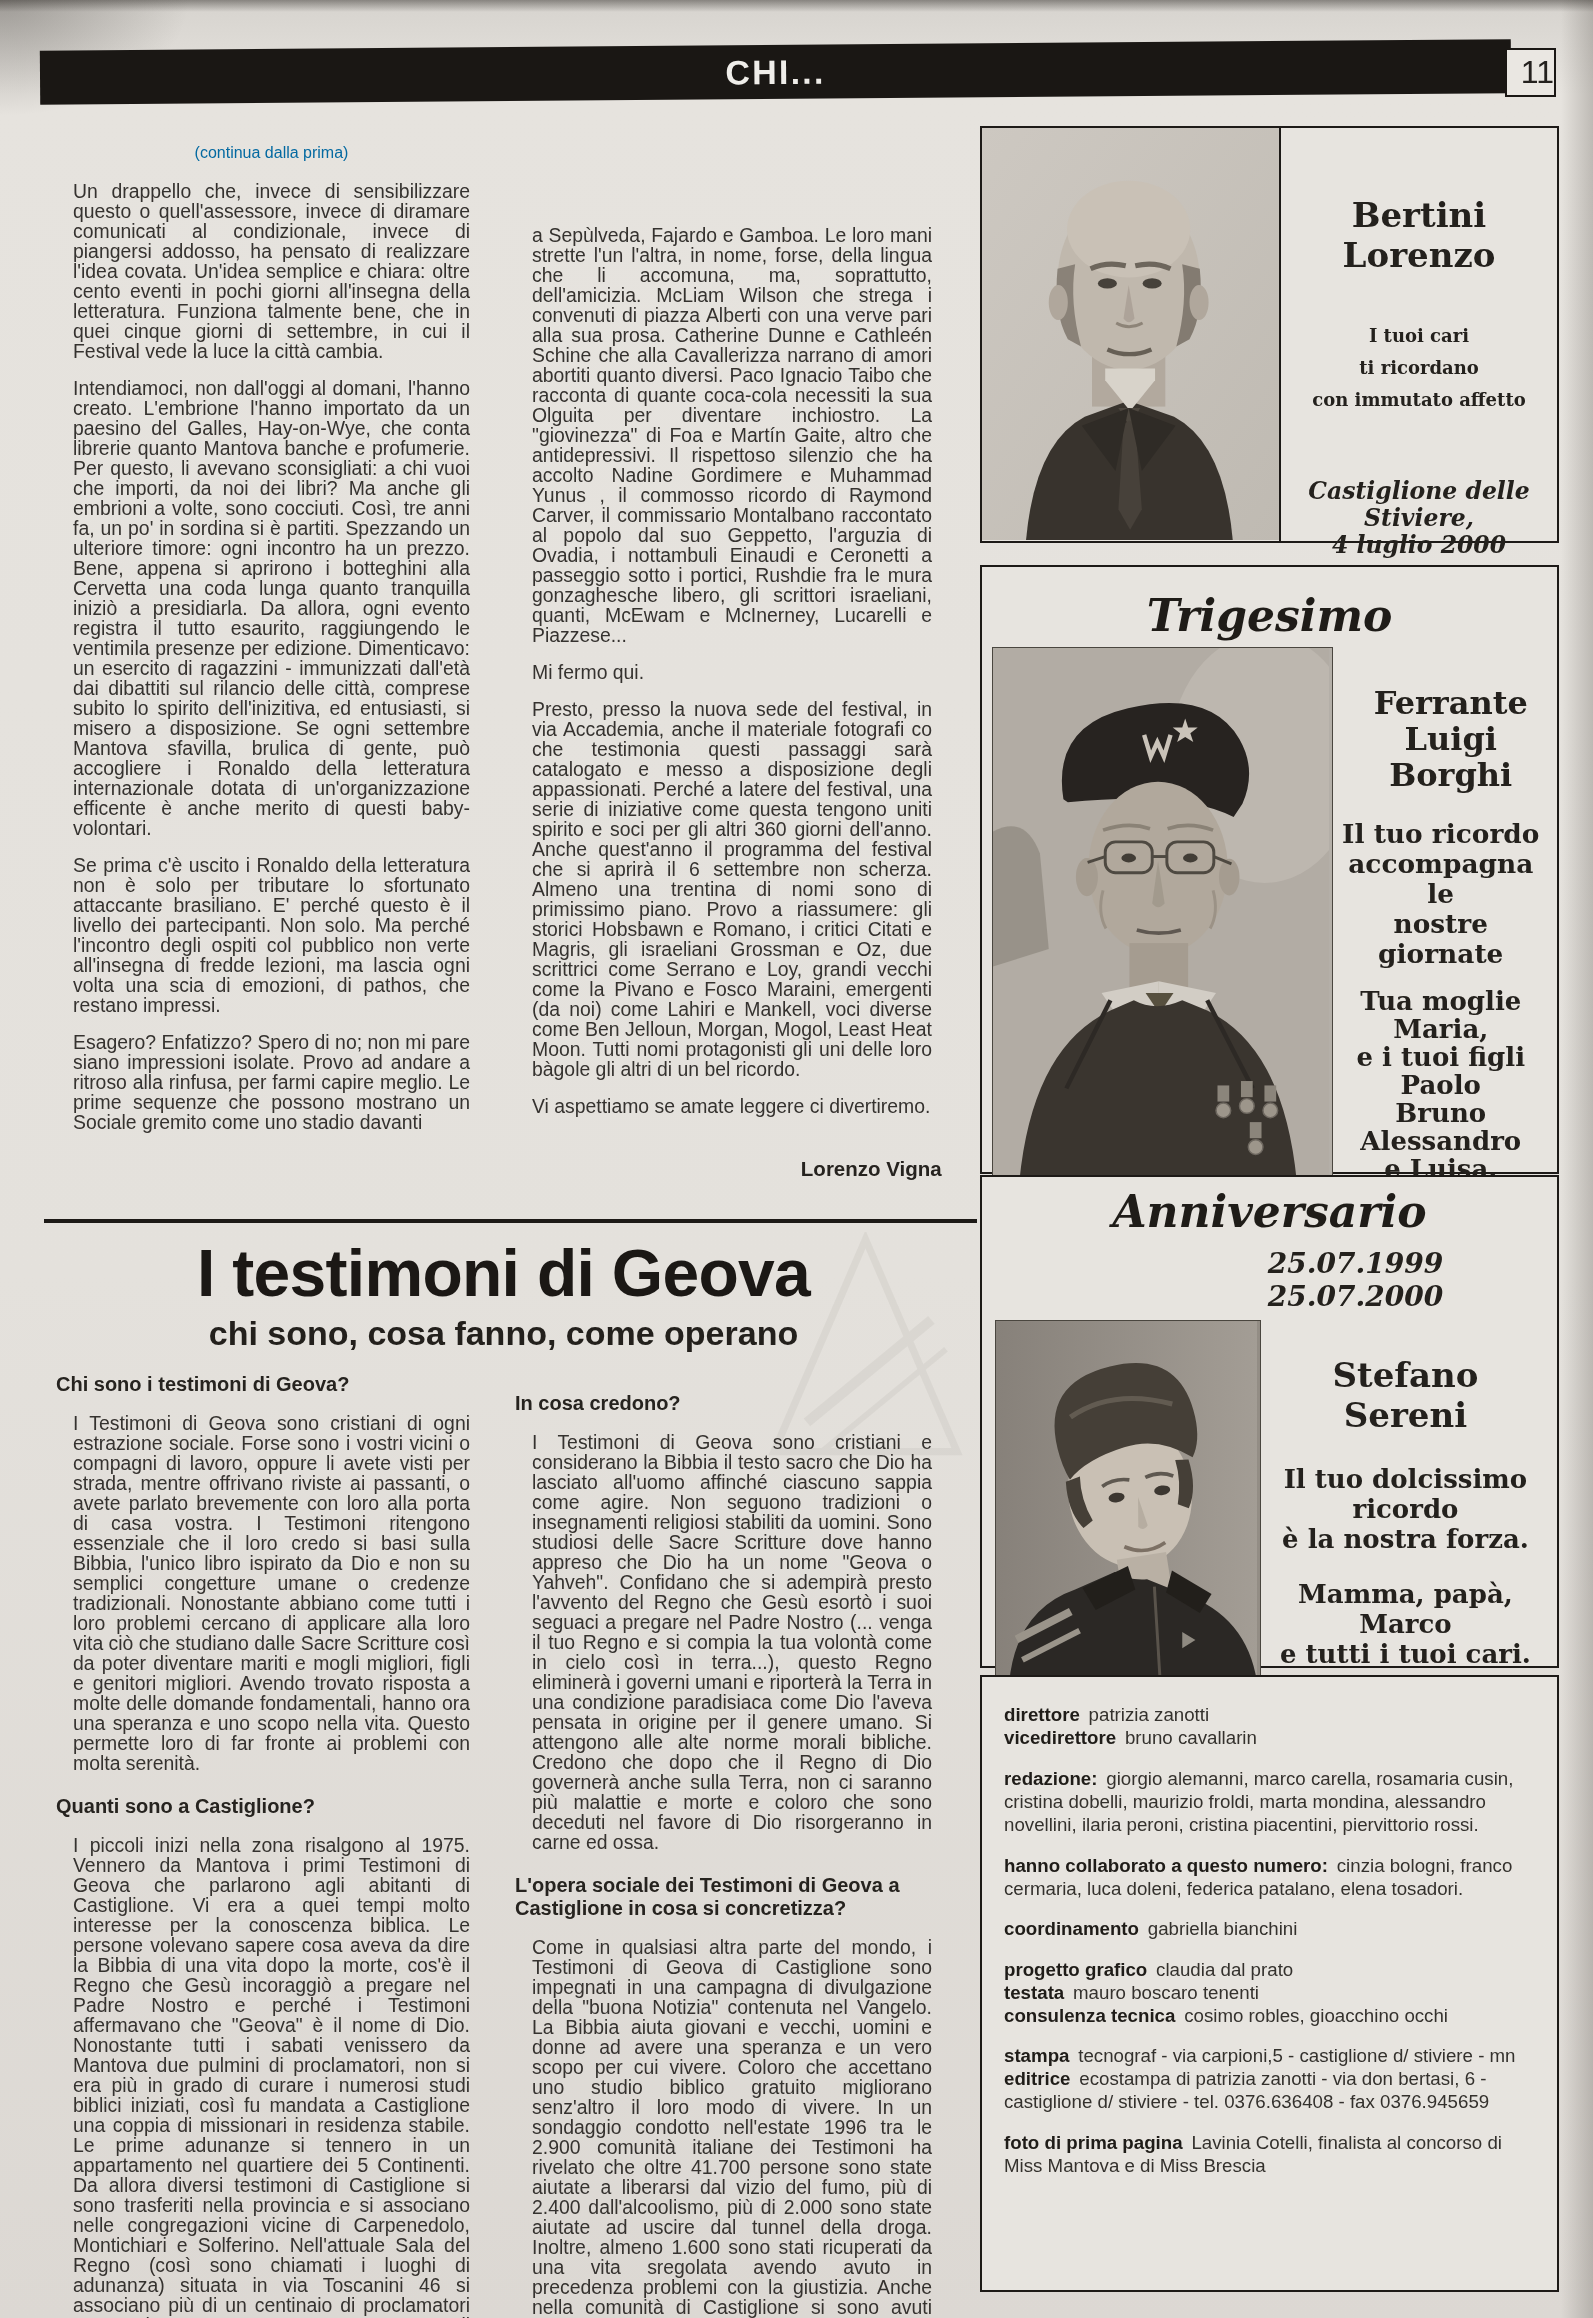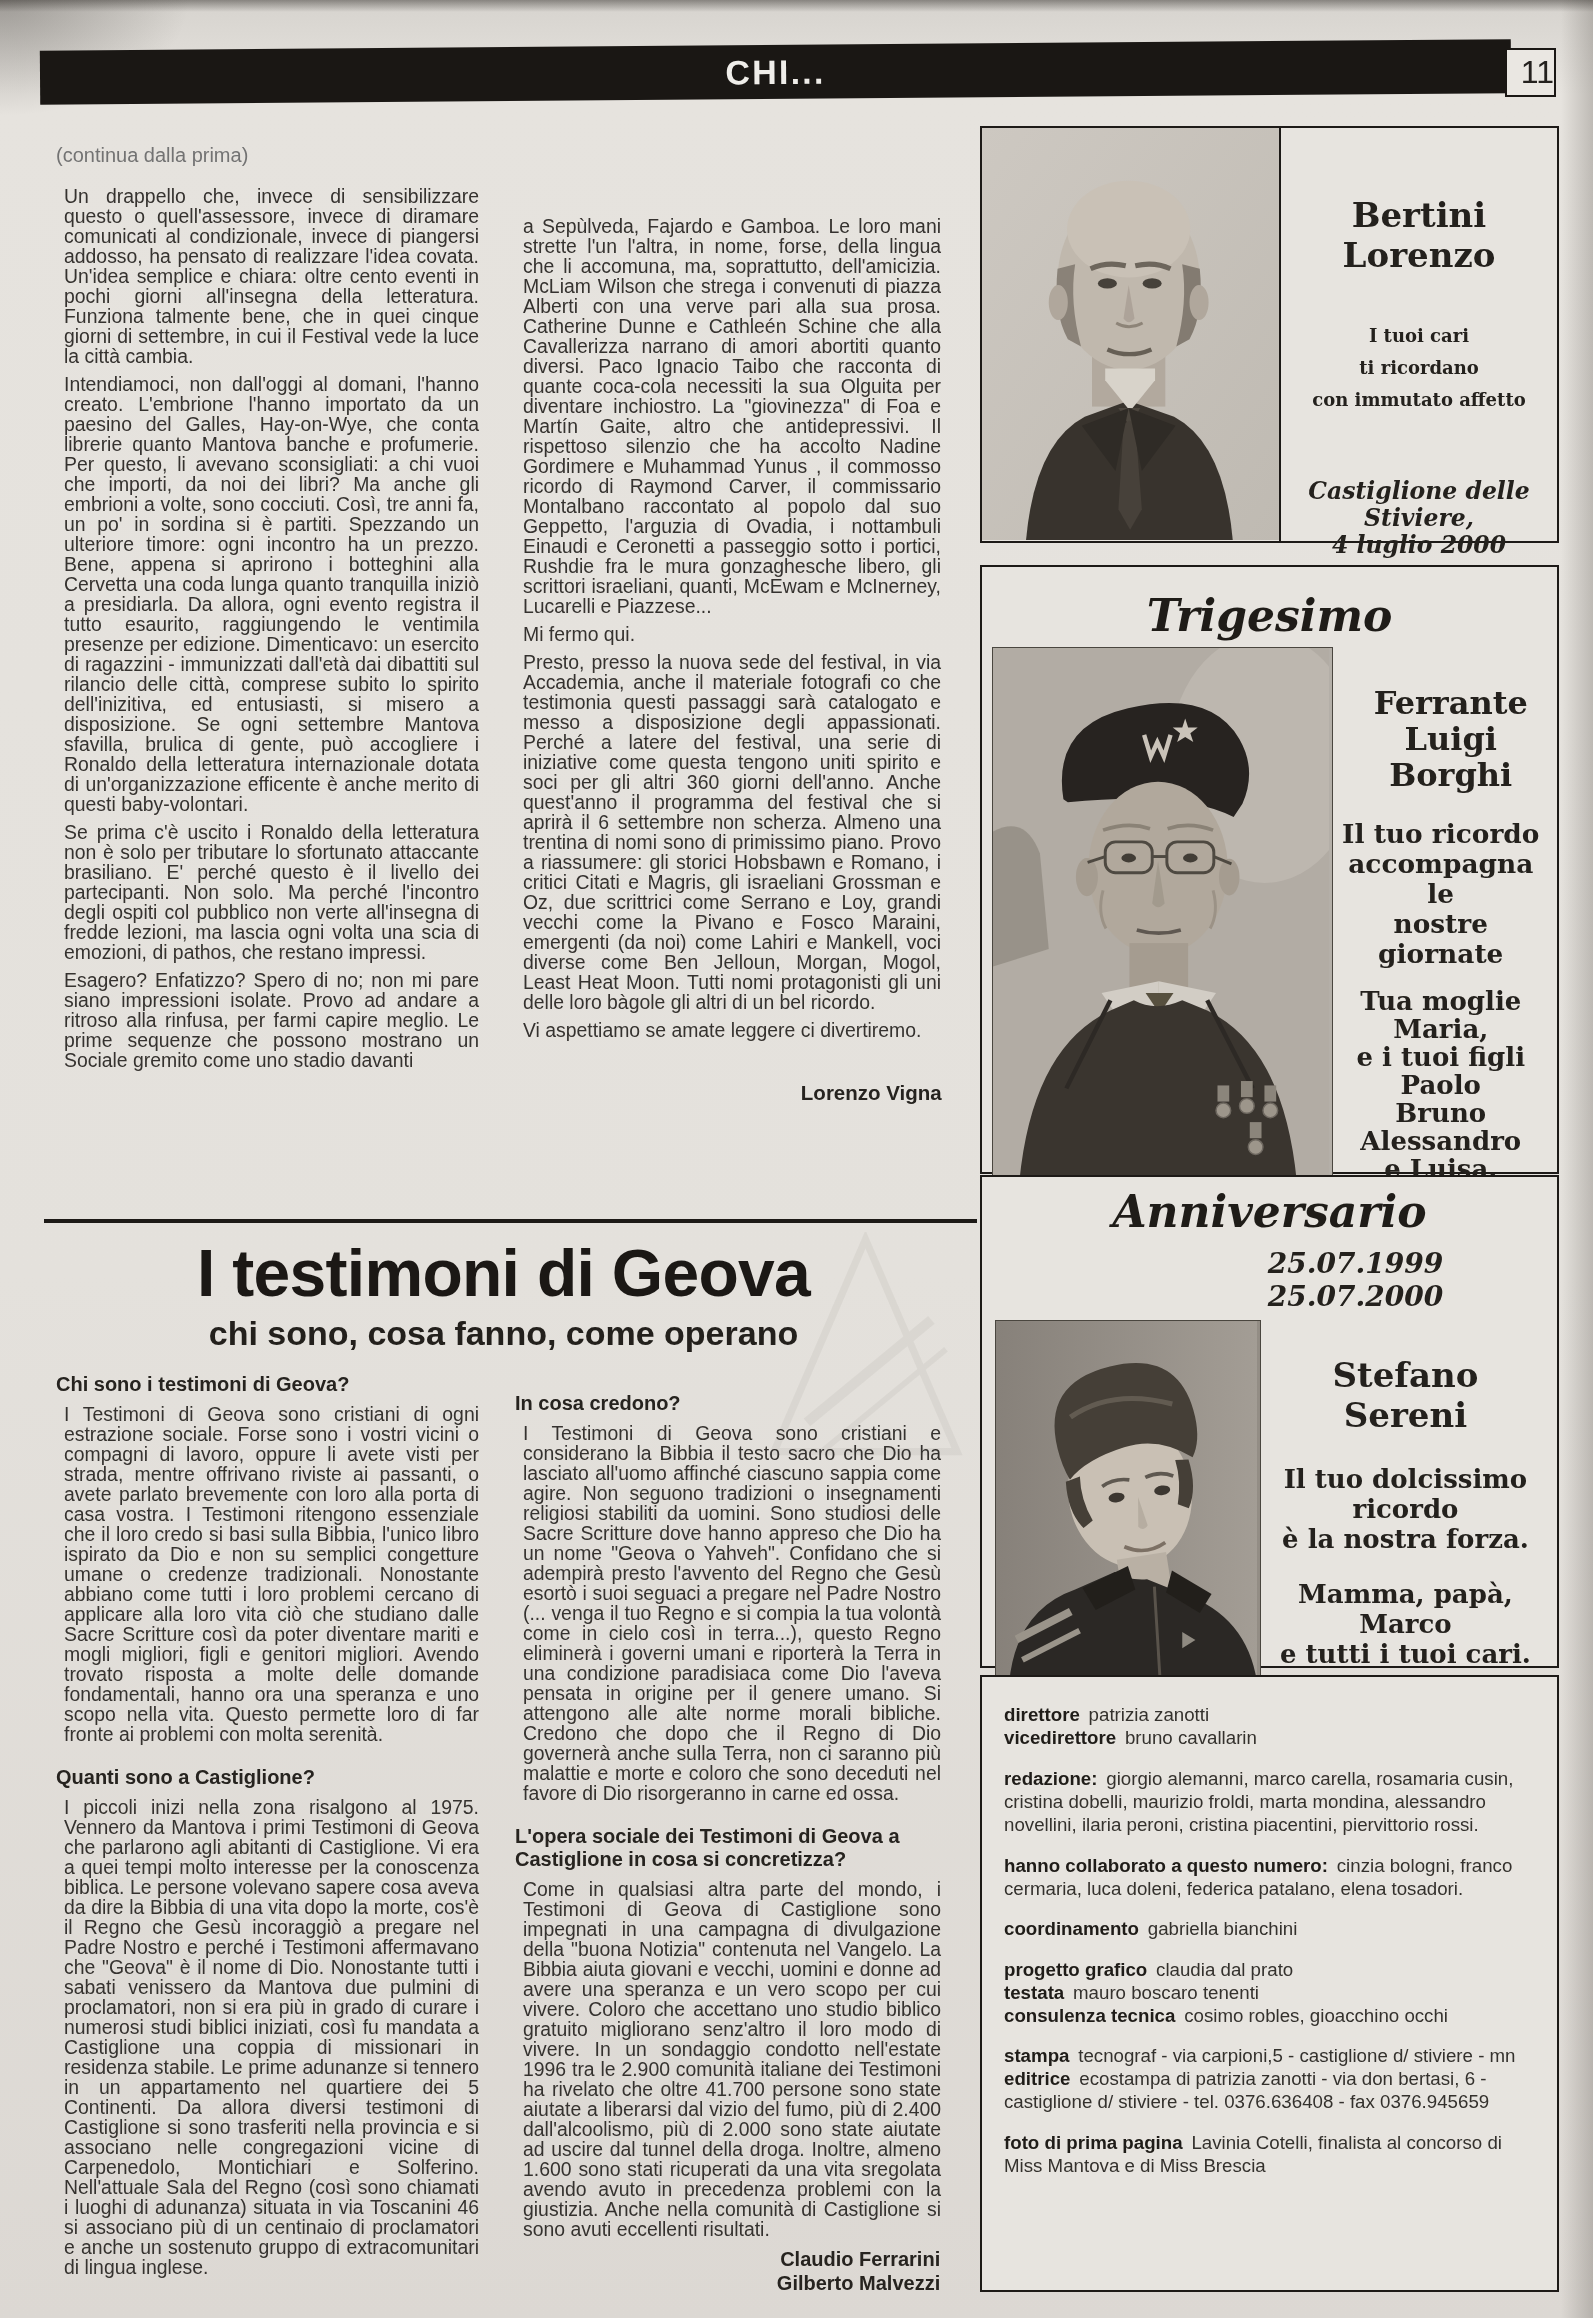--- a/index.html
+++ b/index.html
@@ -21,22 +21,22 @@
   .header-bar{position:absolute;left:40px;top:45px;width:1471px;height:54px;background:#1a1714;
     transform:rotate(-.45deg);display:flex;align-items:center;justify-content:center;}
   .header-title{color:#efede9;font-weight:bold;font-size:34px;letter-spacing:2.2px;}
   .pagenum{position:absolute;left:1505px;top:48px;width:47px;height:45px;background:#eae7e2;
     border:2.9px solid #1a1714;display:flex;align-items:center;justify-content:flex-end;
     font-size:32px;color:#24211e;}
 
   
   .colA{position:absolute;left:56px;top:144px;width:431px;}
   .colB{position:absolute;left:515px;top:208px;width:434px;}
-  p.body{font-size:19.4px;line-height:20px;text-align:justify;margin:8px;color:#35322f;}
-  .continua{font-size:20px;margin:0 0 19px 0;color:#737373;}
+  p.body{font-size:19.4px;line-height:20px;text-align:justify;margin:17px;color:#35322f;}
+  .continua{font-size:16px;margin:0 0 19px 0;color:#0369a1;text-align:center;}
   .sig{font-weight:bold;font-size:20.5px;text-align:right;margin-top:41px;padding-right:7.3px;color:#26231f;}
 
   
   .rule1{position:absolute;left:44px;top:1219px;width:933px;height:3.7px;background:#1d1a17;}
   .geova-title{position:absolute;left:56px;top:1235px;width:895px;text-align:center;
     font-size:66px;font-weight:bold;color:#1b1815;letter-spacing:-0.7px;}
   .geova-sub{position:absolute;left:56px;top:1314px;width:895px;text-align:center;
     font-size:34px;font-weight:bold;color:#23201c;}
   .colC{position:absolute;left:56px;top:1373px;width:431px;}
   .colD{position:absolute;left:515px;top:1392px;width:434px;}

